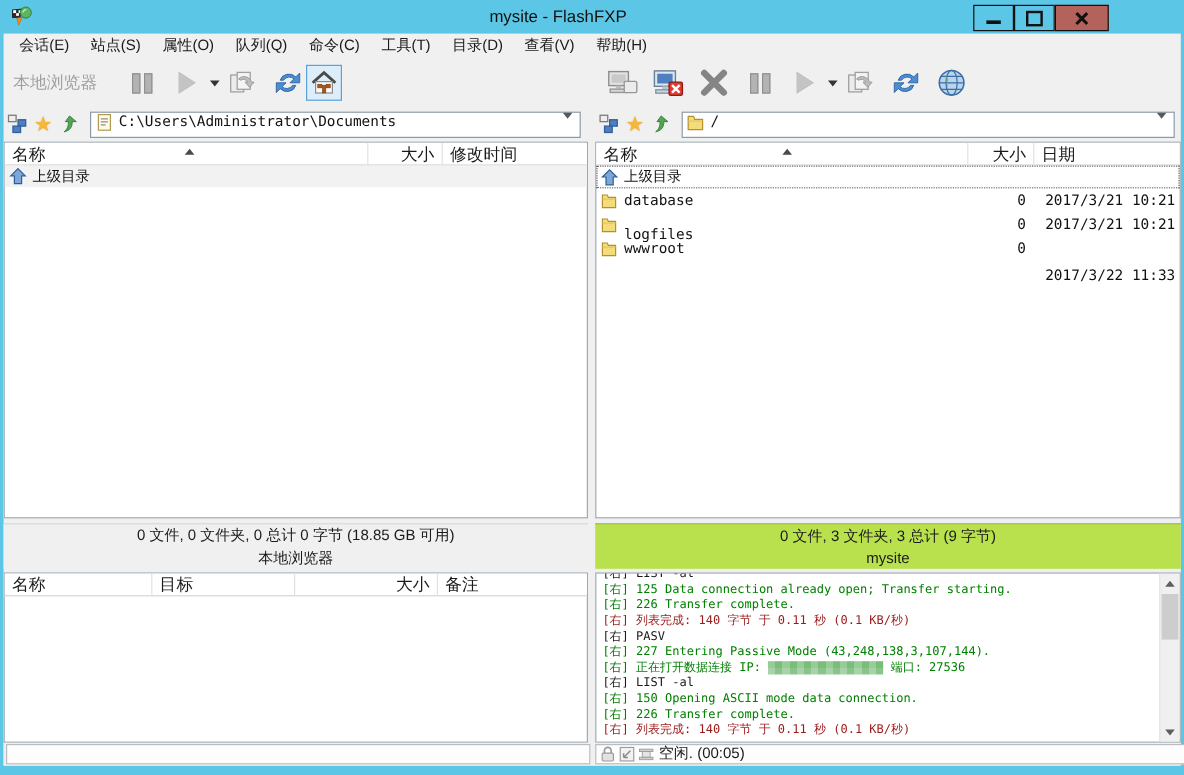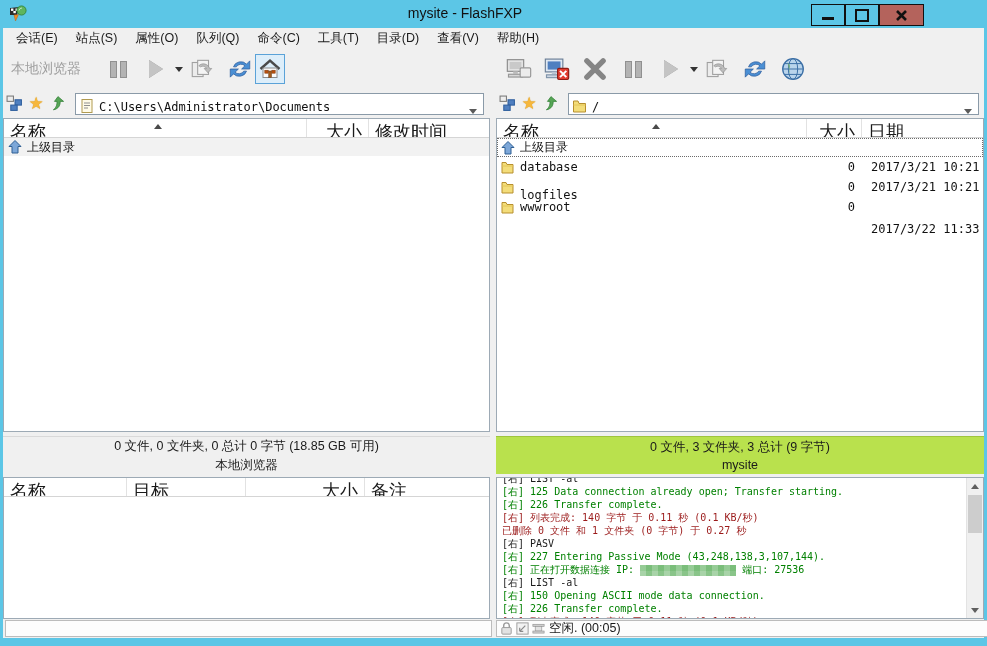--- a/index.html
+++ b/index.html
@@ -34,29 +34,29 @@
   .pause-bars i{width:5px;height:15px;background:#b3b3b3;border:1px solid #909090;}
   .play-tri{width:0;height:0;border-top:9px solid transparent;border-bottom:9px solid transparent;border-left:14px solid #c4c4c4;
             filter:drop-shadow(0 0 0.5px #8f8f8f);}
   .gap8{width:8px;flex:0 0 auto;}
   
   .pathbar{position:absolute;top:61px;height:29px;display:flex;align-items:center;}
   .pb-left{left:0;width:486px;}
   .pb-right{left:493px;width:488px;}
   .pb-icon{width:22px;height:22px;display:flex;align-items:center;justify-content:center;flex:0 0 auto;}
   .star{color:#f6b73c;font-size:17px;line-height:17px;text-shadow:0 0 1px #c78a12;}
-  .combobox{flex:1;height:22px;background:#fff;border:1px solid #8a9aa8;display:flex;align-items:flex-end;margin:0 5px 0 6px;box-sizing:border-box;}
+  .combobox{flex:1;height:22px;background:#fff;border:1px solid #8a9aa8;display:flex;align-items:flex-start;margin:0 5px 0 6px;box-sizing:border-box;}
   .combobox input{flex:1;border:none;outline:none;font-family:"DejaVu Sans Mono",monospace;font-size:12px;color:#111;padding:0;background:transparent;}
   .combo-caret{width:0;height:0;border-left:4px solid transparent;border-right:4px solid transparent;border-top:5px solid #5a5a5a;margin:0 6px;}
   .combo-ic{width:16px;height:16px;margin:0 4px 0 3px;flex:0 0 auto;}
   
   .pane{position:absolute;top:90px;height:314px;background:#fff;border:1px solid #9daab5;box-sizing:border-box;}
   .pane-left{left:0;width:487px;}
   .pane-right{left:493px;width:488px;}
-  .lhead{display:flex;height:18px;background:#fff;border-bottom:1px solid #d5d5d5;font-size:18px;color:#1a1a1a;}
+  .lhead{display:flex;height:18px;background:#fff;border-bottom:1px solid #d5d5d5;font-size:14px;color:#1a1a1a;}
   .hcell{box-sizing:border-box;border-right:1px solid #e2e2e2;padding:1px 6px 0 6px;position:relative;white-space:nowrap;overflow:hidden;}
   .hcell.r{text-align:right;}
   .sort-arrow{position:absolute;top:5px;width:0;height:0;border-left:4px solid transparent;border-right:4px solid transparent;border-bottom:5px solid #4a4a4a;}
   .lrow{display:flex;align-items:center;height:20px;font-size:12px;color:#111;}
   .lrow .ic{width:16px;height:16px;margin:0 4px 0 3px;flex:0 0 auto;}
   .cell{box-sizing:border-box;white-space:nowrap;overflow:hidden;}
   .mono{font-family:"DejaVu Sans Mono",monospace;}
   .row-up-left{background:#f2f2f2;height:18px;}
   .row-focus{outline:1px dotted #6b6b6b;outline-offset:-1px;}
   
@@ -366,21 +366,20 @@
         <div class="hcell" style="flex:1;border-right:none;">备注</div>
       </div>
     </div>
 
     <div class="logpane">
       <div class="log-body">
         <div class="log-line command">[右] LIST -al</div>
         <div class="log-line reply">[右] 125 Data connection already open; Transfer starting.</div>
         <div class="log-line reply">[右] 226 Transfer complete.</div>
         <div class="log-line status">[右] 列表完成: 140 字节 于 0.11 秒 (0.1 KB/秒)</div>
-        <div class="log-line status">已删除 0 文件 和 1 文件夹 (0 字节) 于 0.27 秒</div>
         <div class="log-line command">[右] PASV</div>
         <div class="log-line reply">[右] 227 Entering Passive Mode (43,248,138,3,107,144).</div>
         <div class="log-line reply"><span>[右] 正在打开数据连接 IP: </span><span class="censor"></span><span> 端口: 27536</span></div>
         <div class="log-line command">[右] LIST -al</div>
         <div class="log-line reply">[右] 150 Opening ASCII mode data connection.</div>
         <div class="log-line reply">[右] 226 Transfer complete.</div>
         <div class="log-line status">[右] 列表完成: 140 字节 于 0.11 秒 (0.1 KB/秒)</div>
       </div>
       <div class="scrollbar">
         <span class="sb-btn sb-up">

